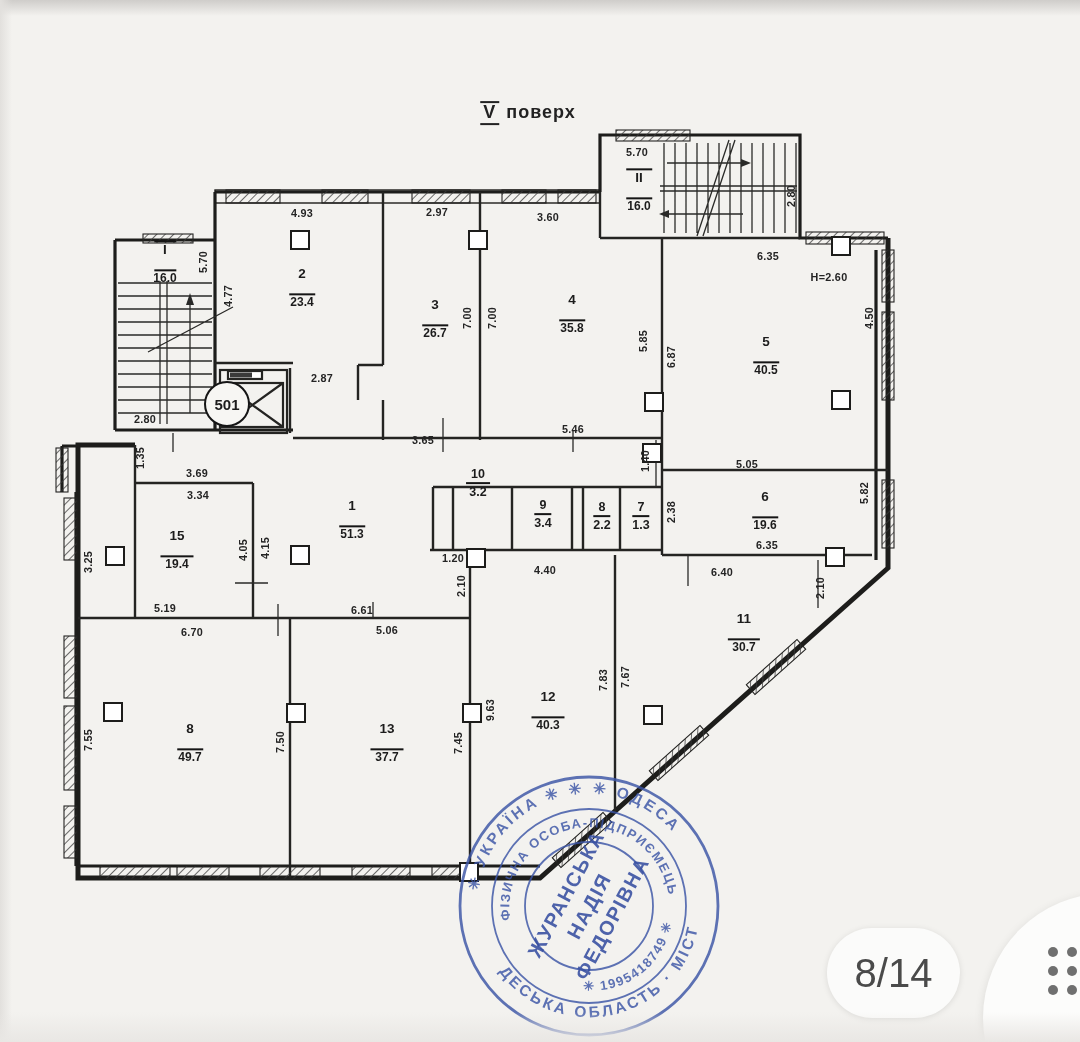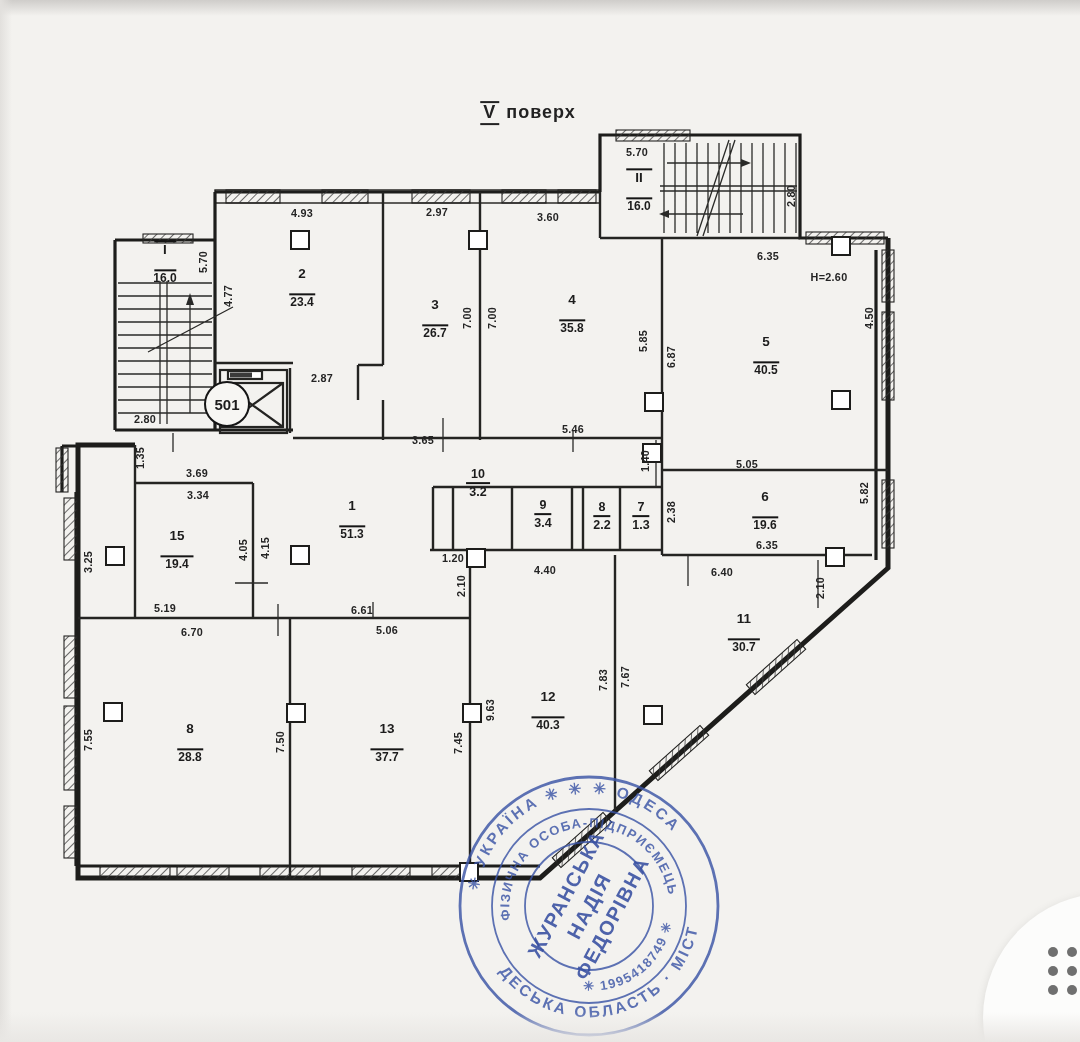--- a/index.html
+++ b/index.html
@@ -221,21 +221,21 @@
     <span class="num">11</span>
     <span class="area">30.7</span></div>
   <div class="room" style="left:548px;top:710px">
     <span class="num">12</span>
     <span class="area">40.3</span></div>
   <div class="room" style="left:387px;top:742px">
     <span class="num">13</span>
     <span class="area">37.7</span></div>
   <div class="room" style="left:190px;top:742px">
     <span class="num">8</span>
-    <span class="area">28.8</span></div>
+    <span class="area">49.7</span></div>
   <div class="room" style="left:177px;top:549px">
     <span class="num">15</span>
     <span class="area">19.4</span></div>
 
   <div class="badge">501</div>
 
   <div class="dim" style="left:637px;top:152px">5.70</div>
   <div class="dim v" style="left:791px;top:196px">2.80</div>
   <div class="dim" style="left:768px;top:256px">6.35</div>
   <div class="dim" style="left:829px;top:277px">H=2.60</div>
@@ -279,20 +279,23 @@
   <div class="dim v" style="left:88px;top:740px">7.55</div>
   <div class="dim v" style="left:280px;top:742px">7.50</div>
   <div class="dim v" style="left:458px;top:743px">7.45</div>
 
   <div class="stamp-name">
     <div>ЖУРАНСЬКА</div>
     <div>НАДІЯ</div>
     <div>ФЕДОРІВНА</div>
   </div>
 
+  <div class="pill">
+    <span>8/14</span>
+  </div>
   <div class="dots-circle">
     <span>
       <span class="dot" style="left:65px;top:54px"></span>
       <span class="dot" style="left:84px;top:54px"></span>
       
       <span class="dot" style="left:65px;top:73px"></span>
       <span class="dot" style="left:84px;top:73px"></span>
       
       <span class="dot" style="left:65px;top:92px"></span>
       <span class="dot" style="left:84px;top:92px"></span>

